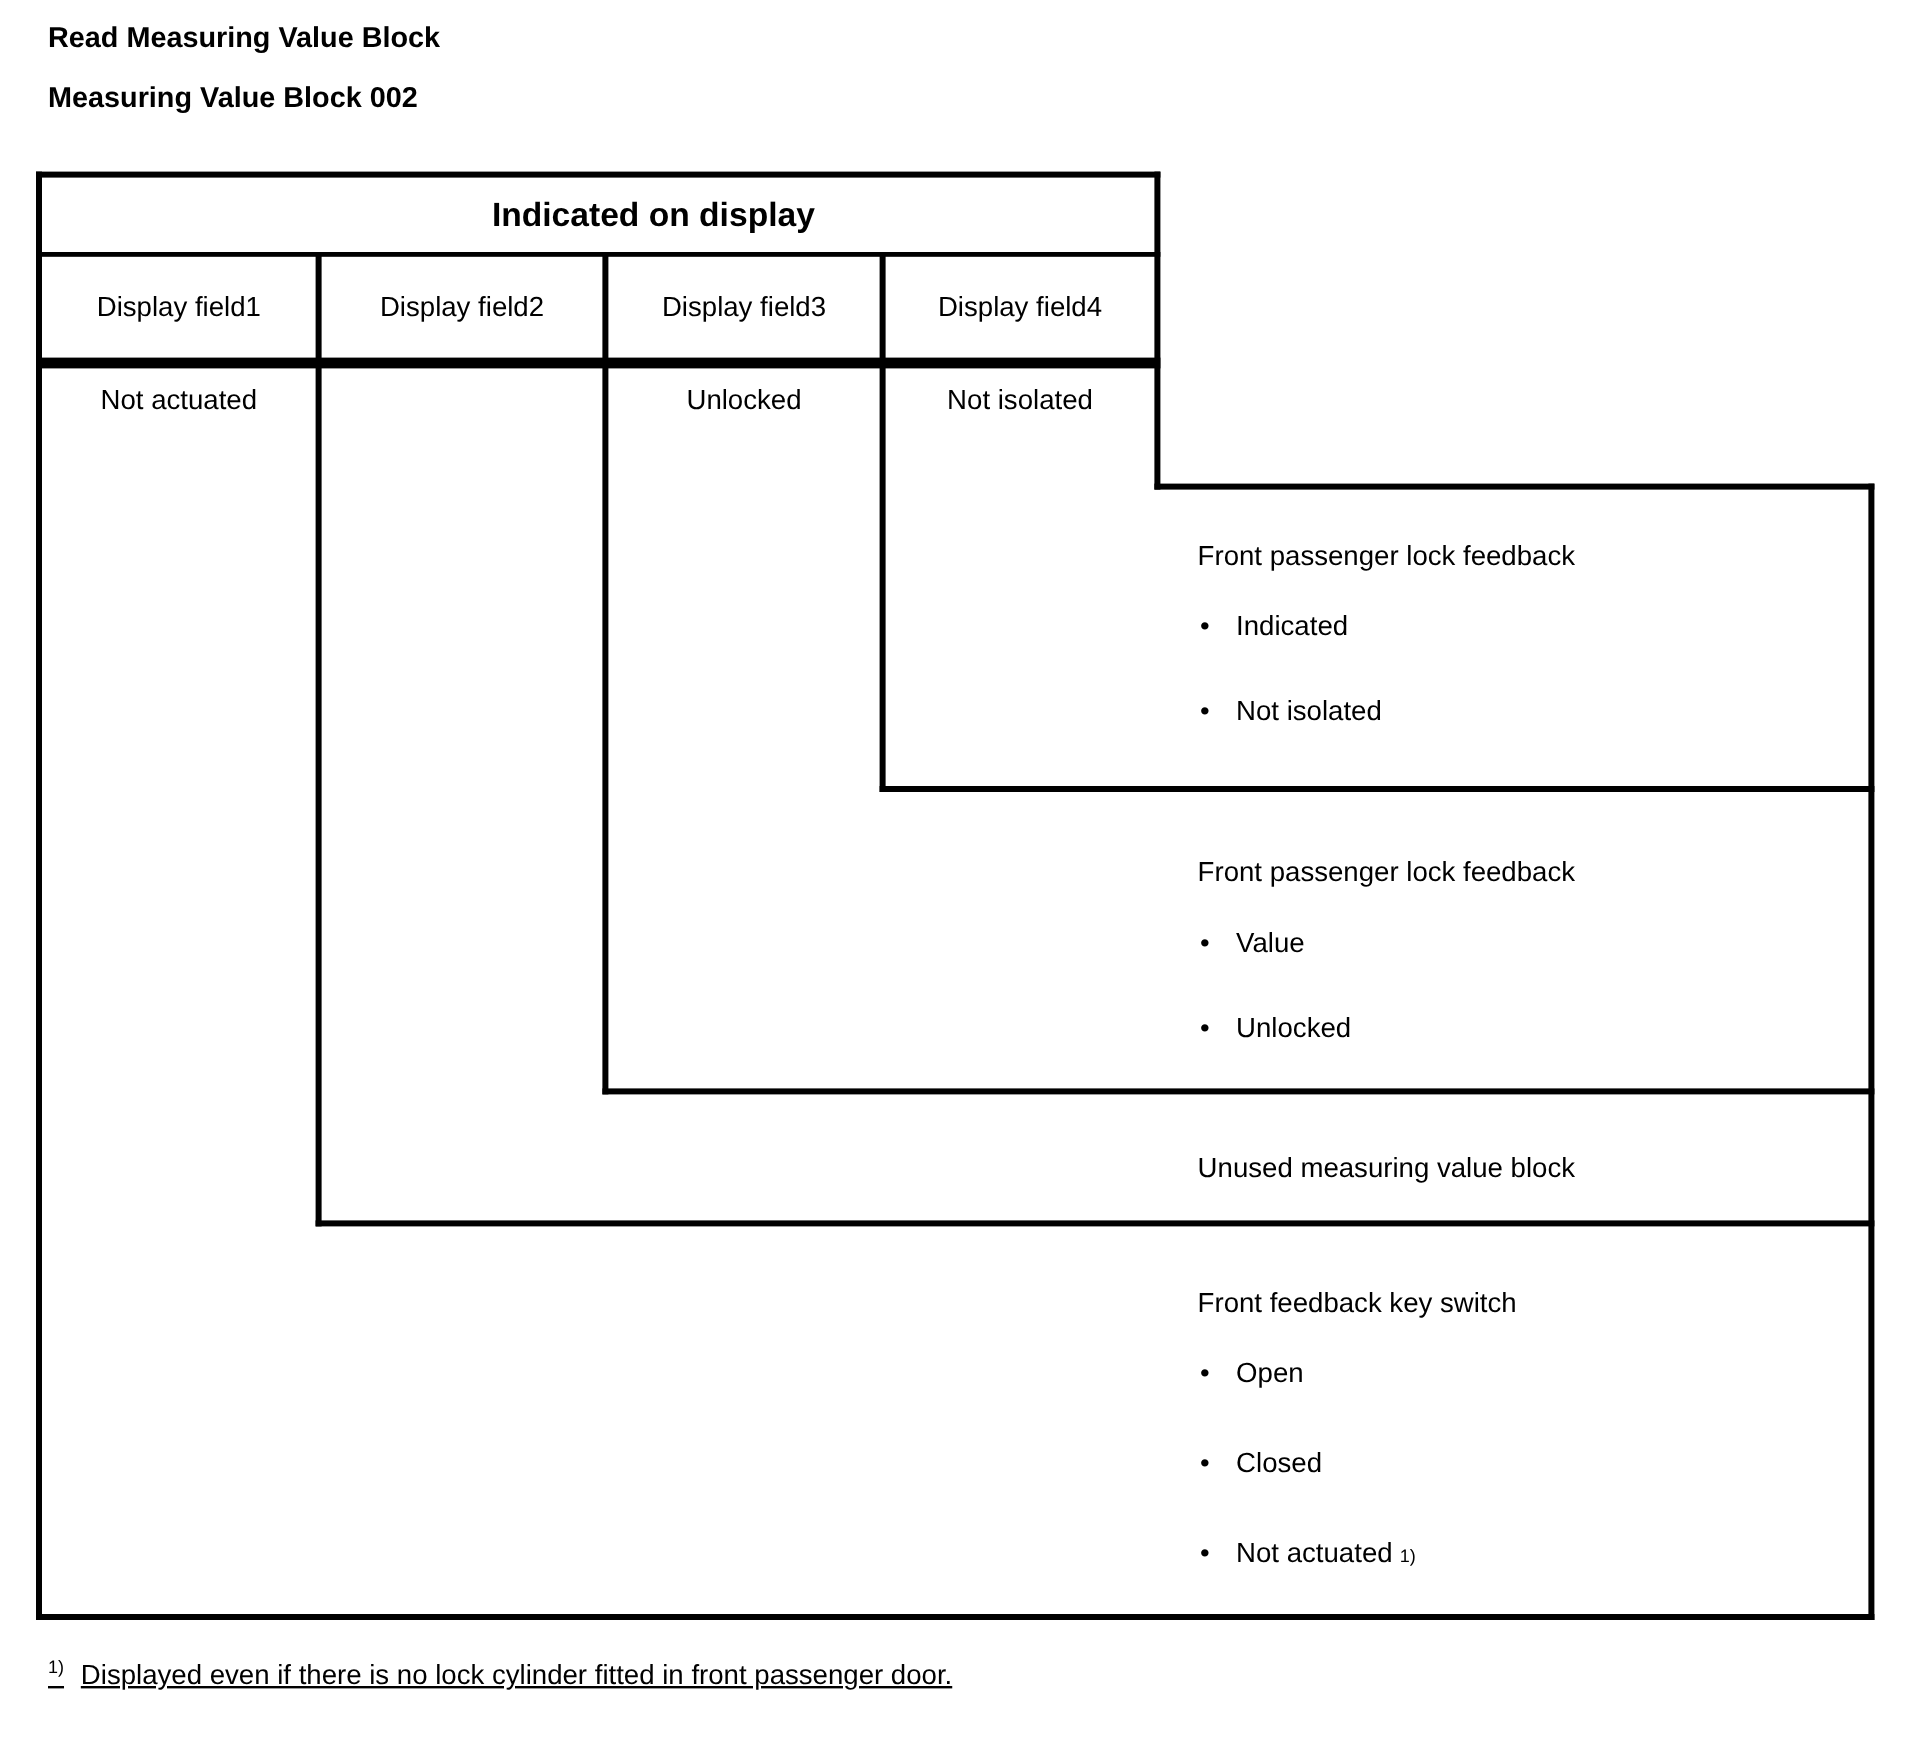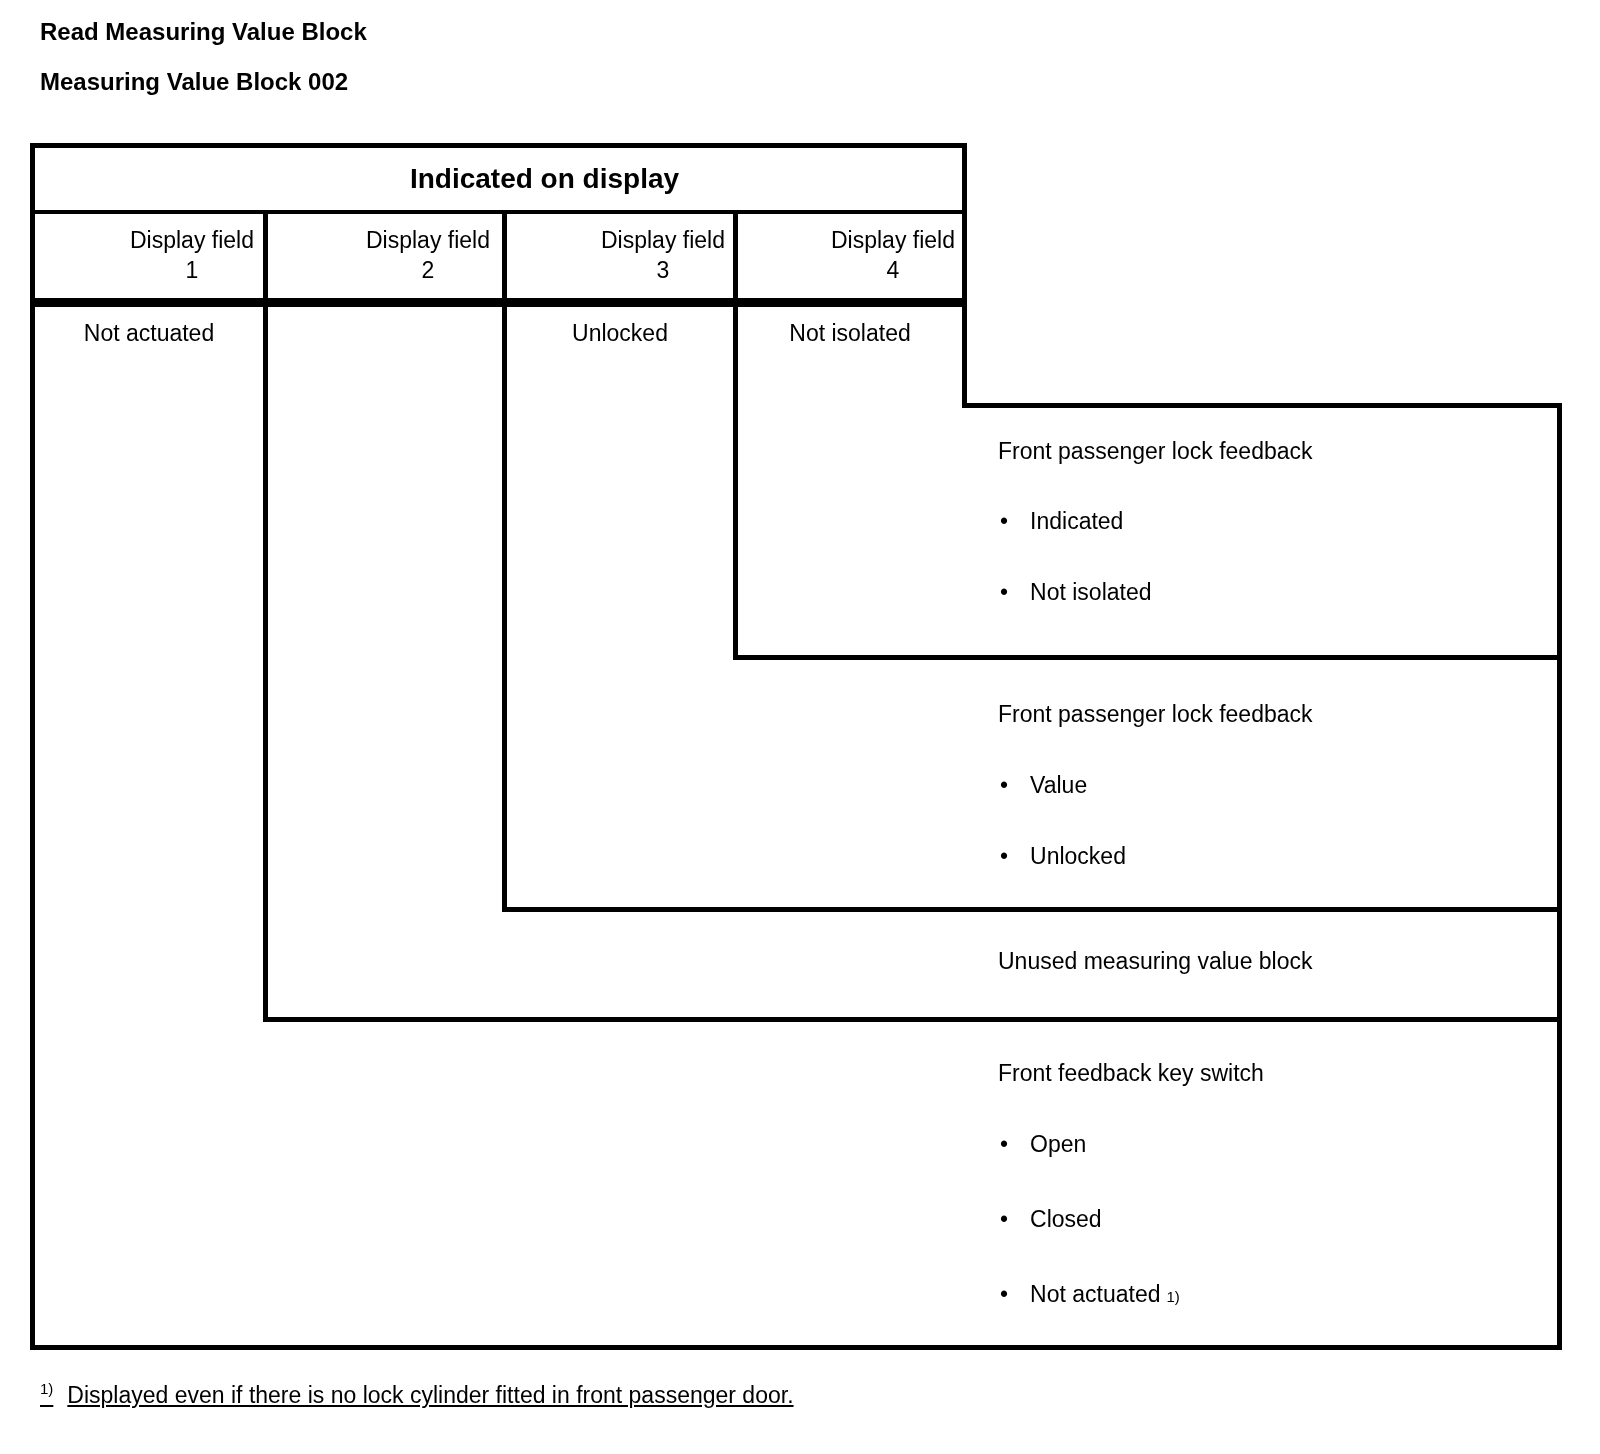--- a/index.html
+++ b/index.html
@@ -37,43 +37,42 @@
     align-items: center;
     justify-content: center;
     font-size: 28px;
     font-weight: bold;
   }
   .col-head {
     position: absolute;
     top: 212px;
     height: 86px;
     display: flex;
-    flex-direction: column;
     align-items: center;
     justify-content: center;
     font-size: 23px;
     line-height: 30px;
     text-align: center;
-    margin-left: 43px;
   }
   .col-value {
     position: absolute;
     top: 308px;
     height: 50px;
     display: flex;
     align-items: center;
     justify-content: center;
     font-size: 23px;
     text-align: center;
   }
   .exp-title {
     position: absolute;
     left: 998px;
     font-size: 23px;
     white-space: nowrap;
+    margin-top: 12px;
   }
   .exp-bullet {
     position: absolute;
     left: 1000px;
     font-size: 23px;
     white-space: nowrap;
     display: flex;
     align-items: baseline;
   }
   .exp-bullet .dot {

